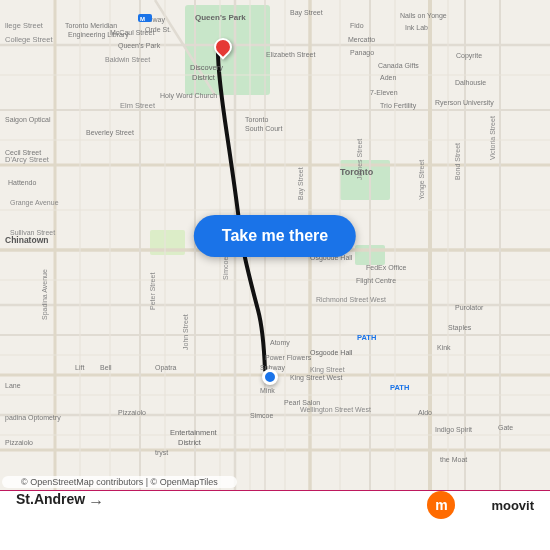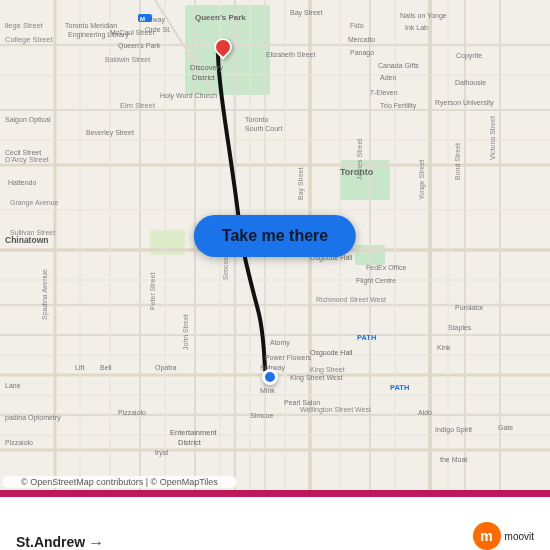--- a/index.html
+++ b/index.html
@@ -12,23 +12,23 @@
       overflow: hidden;
       background: #f2efe9;
     }
 
     
     #bottom-bar {
       width: 550px;
       height: 60px;
       background: white;
       display: flex;
-      align-items: flex-end;
+      align-items: flex-start;
       padding: 0 16px;
-      border-top: 7px solid #be185d;
+      border-top: 1px solid #be185d;
       gap: 3px;
     }
 
     .station-label {
       font-size: 14px;
       font-weight: 600;
       color: #222;
     }
 
     .arrow-icon {
@@ -50,33 +50,34 @@
       border-radius: 50%;
       display: flex;
       align-items: center;
       justify-content: center;
       color: white;
       font-size: 14px;
       font-weight: bold;
     }
 
     .moovit-text {
-      font-size: 10px;
-      font-weight: normal;
+      font-size: 13px;
+      font-weight: bold;
       color: #222;
+      margin-left: 32px;
     }
 
     
     .take-me-there-btn {
       position: absolute;
       top: 215px;
       left: 50%;
       transform: translateX(-50%);
       background: #1a73e8;
-      color: #0f172a;
+      color: #ffffff;
       border: none;
       border-radius: 24px;
       padding: 12px 28px;
       font-size: 16px;
       font-weight: 600;
       cursor: pointer;
       z-index: 10;
       white-space: nowrap;
       box-shadow: 0 2px 8px rgba(0,0,0,0.3);
     }

